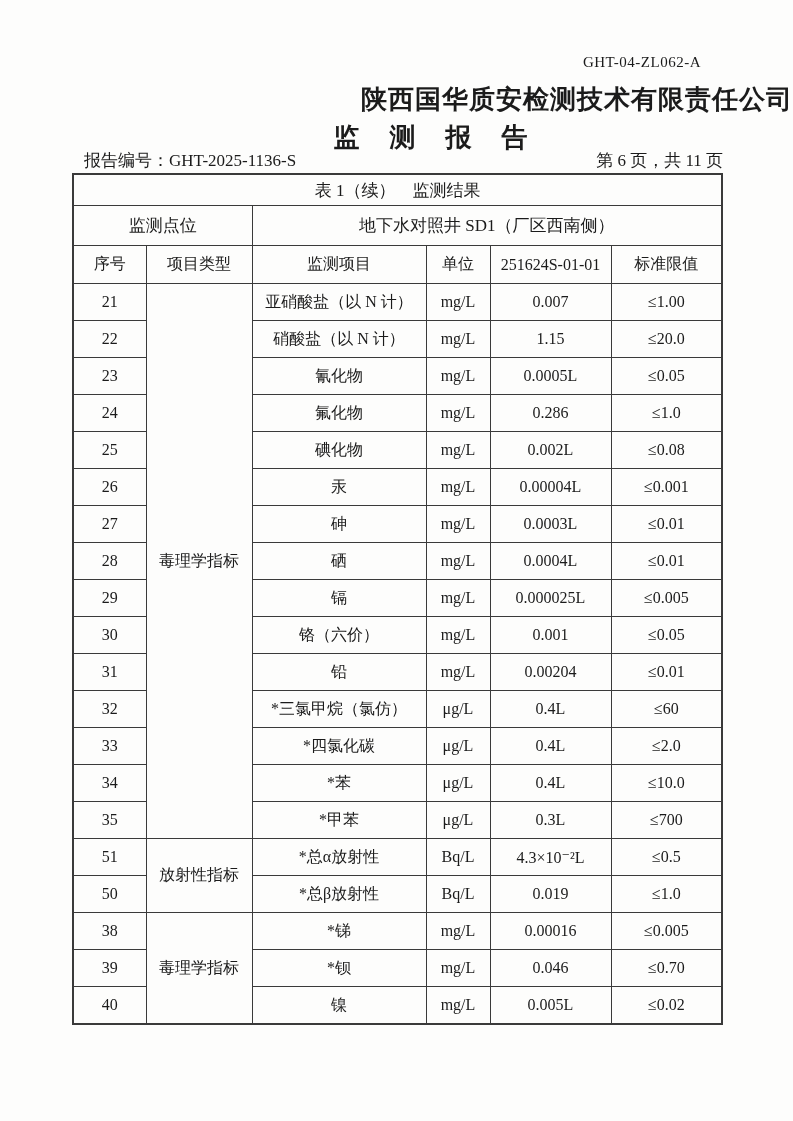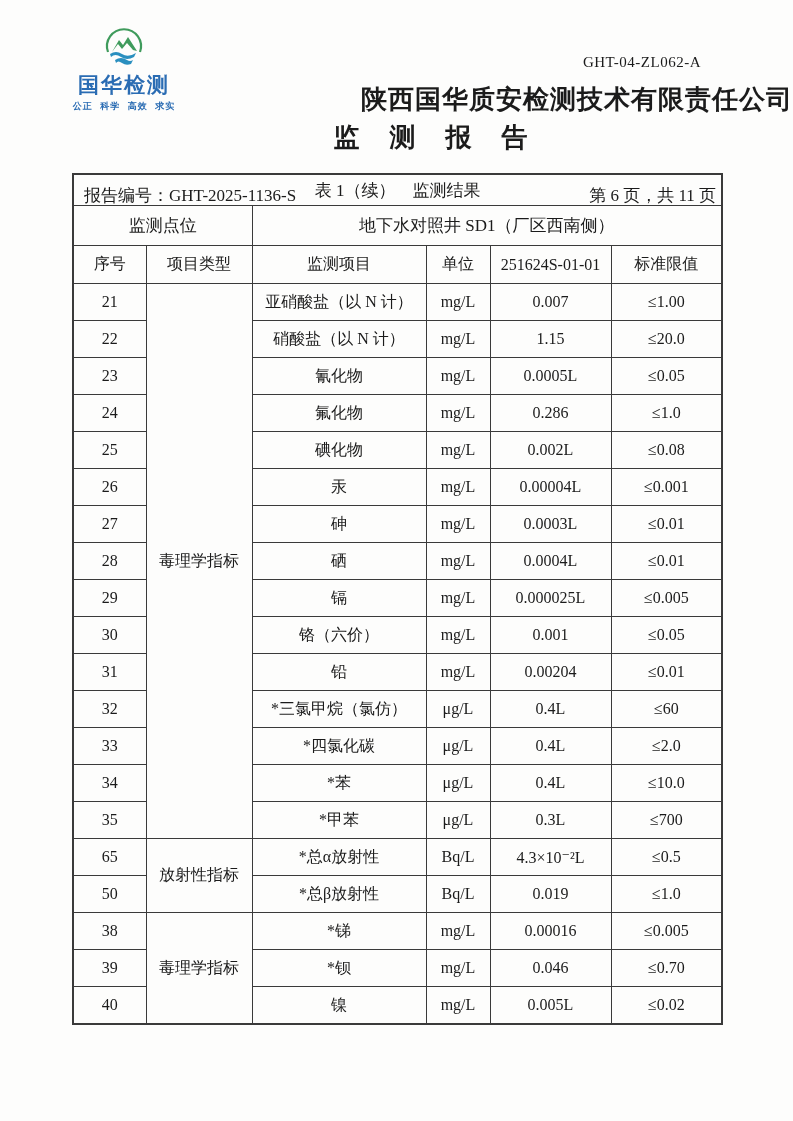--- a/index.html
+++ b/index.html
@@ -33,24 +33,23 @@
     font-family:Liberation Mono, monospace;
     font-weight:bold;font-size:26px;letter-spacing:1px;
   }
   .report-title{
     position:absolute;top:120px;left:0;width:100%;text-align:center;
     font-family:"Liberation Sans","DejaVu Sans",sans-serif;
     font-weight:bold;font-size:26px;padding-left:34px;
   }
   .report-title span{letter-spacing:30px;margin-right:-30px;}
   .meta-row{
-    position:absolute;top:149px;left:84px;right:77px;
+    position:absolute;top:149px;left:84px;right:70px;
     display:flex;justify-content:space-between;align-items:flex-end;
     font-size:17px;
-    margin-top:35px;
   }
   
   table.report-table{
     position:absolute;left:72px;top:173px;width:649px;
     border-collapse:collapse;table-layout:fixed;
     font-size:16px;
   }
   table.report-table td,table.report-table th{
     border:1px solid #3a3a3a;
     text-align:center;vertical-align:middle;
@@ -62,30 +61,20 @@
   tr.row-title td{height:30px;font-size:17px;border-radius:6px;}
   tr.row-site td{height:39px;font-size:17px;}
   thead tr th{height:37px;}
   tbody tr td{height:36px;}
 </style>
 </head>
 <body>
 
 <div class="page">
 
-  <div class="logo-block">
-    <svg class="logo-emblem" width="48" height="46" viewBox="0 0 48 46">
-      <path d="M8 26 A17 17 0 1 1 40 26" fill="none" stroke="#3f9b5c" stroke-width="2.2"></path>
-      <path d="M12 26 L19 14 L23 19 L28 11 L37 25 L33 24 L27 17 L22 23 L18 18 Z" fill="#3f9b5c"></path>
-      <path d="M10 28 Q16 24 22 28 Q28 32 36 27 L34 31 Q27 35 21 31 Q15 27 11 31 Z" fill="#2a8fbf"></path>
-      <path d="M15 34 Q21 30 27 34 Q30 36 33 34 L31 38 Q26 40 22 37 Q18 34 16 37 Z" fill="#2a8fbf"></path>
-    </svg>
-    <div class="logo-name">国华检测</div>
-    <div class="logo-tagline">公正 科学 高效 求实</div>
-  </div>
 
   <div class="doc-code">GHT-04-ZL062-A</div>
   <div class="company-title">陕西国华质安检测技术有限责任公司</div>
   <div class="report-title">
     <span>监测报告</span>
   </div>
   <div class="meta-row">
     <div>
       <span>报告编号：</span><span>GHT-2025-1136-S</span>
     </div>
@@ -219,21 +208,21 @@
           <td>≤10.0</td>
         </tr>
         <tr>
           <td>35</td>
           <td>*甲苯</td>
           <td>μg/L</td>
           <td>0.3L</td>
           <td>≤700</td>
         </tr>
         <tr>
-          <td>65</td>
+          <td>51</td>
           <td rowspan="2">放射性指标</td>
           <td>*总α放射性</td>
           <td>Bq/L</td>
           <td>4.3×10⁻²L</td>
           <td>≤0.5</td>
         </tr>
         <tr>
           <td>50</td>
           <td>*总β放射性</td>
           <td>Bq/L</td>

